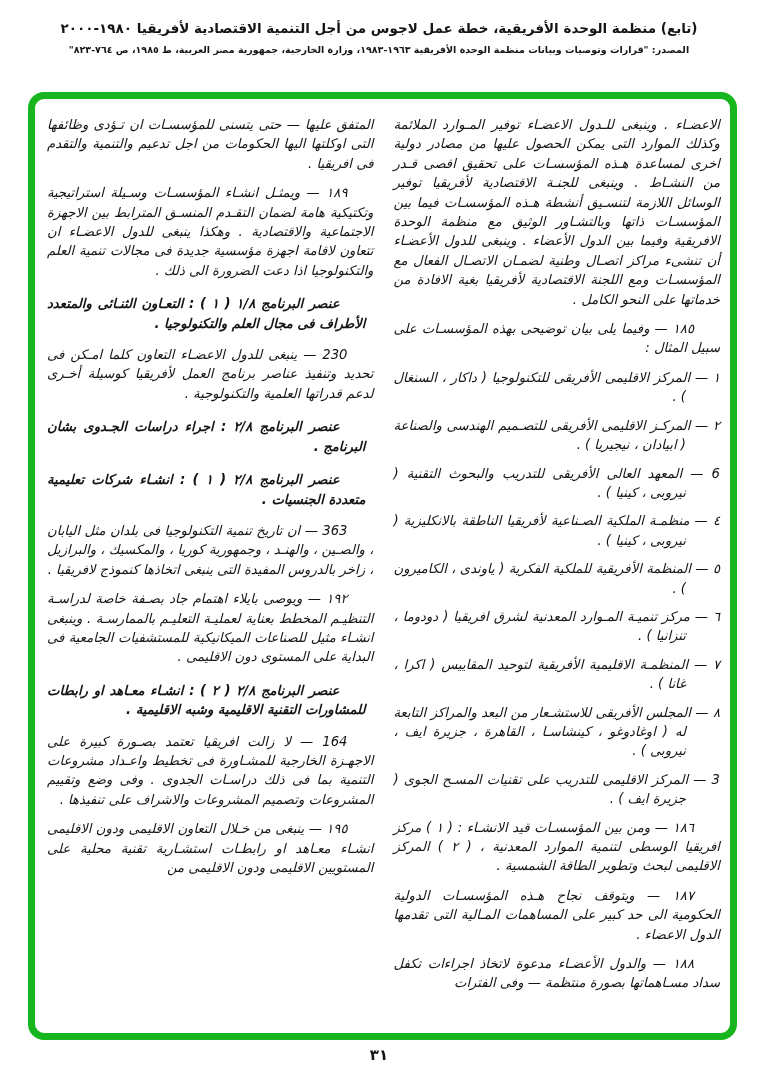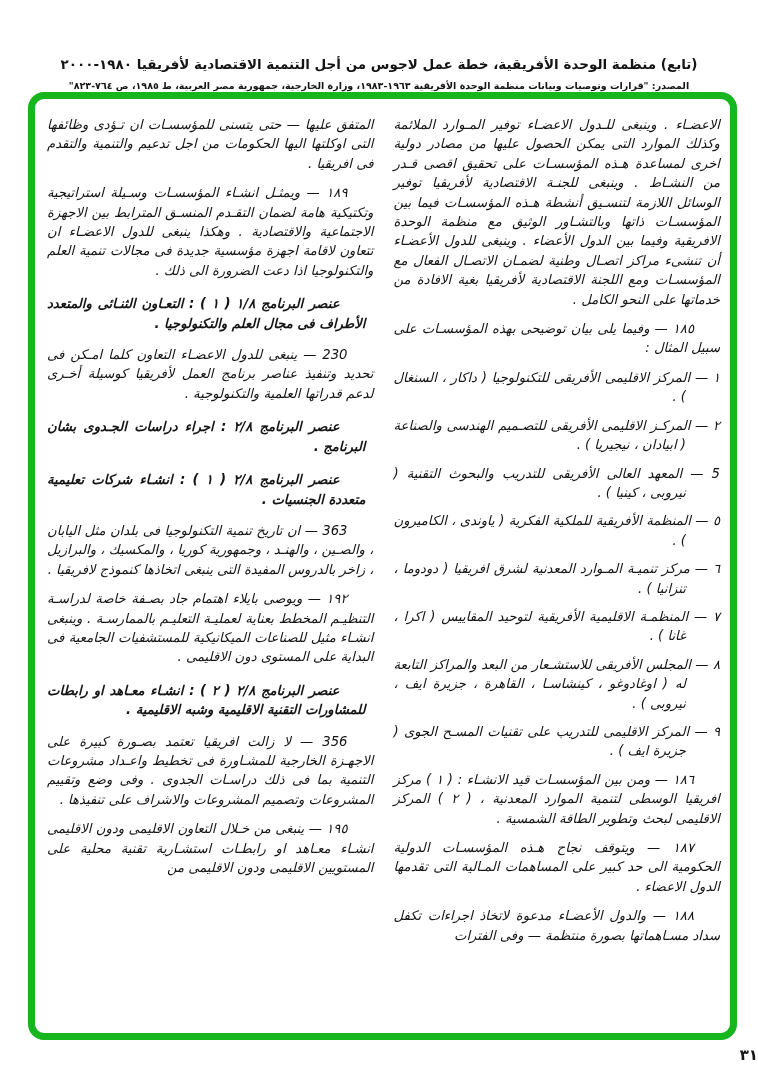--- a/index.html
+++ b/index.html
@@ -4,21 +4,21 @@
 <style>
   html,body{margin:0;padding:0;}
   body{
     width:758px;height:1078px;position:relative;
     background:#ffffff;color:#151515;
     font-family:"DejaVu Sans",sans-serif;
     overflow:hidden;
   }
   .header{
     position:absolute;top:20px;left:0;right:0;
-    text-align:center;direction:rtl;margin-top:36px;
+    text-align:center;direction:rtl;
   }
   .doc-title{
     font-size:13.5px;font-weight:bold;letter-spacing:0;
     padding:0 40px;
   }
   .doc-source{
     font-size:9.5px;font-weight:bold;margin-top:8px;
     padding:0 60px;
   }
   .border-box{
@@ -39,57 +39,58 @@
     direction:rtl;
     font-style:italic;
   }
   .col p{margin:0 0 10px 0;}
   .block.opening{text-indent:0;}
   .block.paragraph{text-indent:26px;}
   .block.heading{font-weight:bold;text-indent:26px;margin:14px 8px 12px 0;}
   .block.list-item{padding-right:34px;text-indent:-34px;margin-bottom:9px;}
   .footer{
     position:absolute;top:1046px;left:0;right:0;
-    font-size:15px;font-weight:bold;
+    text-align:center;font-size:15px;font-weight:bold;
   }
 </style>
 </head>
 <body>
 
 <div class="header">
   <div class="doc-title">(تابع) منظمة الوحدة الأفريقية، خطة عمل لاجوس من أجل التنمية الاقتصادية لأفريقيا ١٩٨٠-٢٠٠٠</div>
   <div class="doc-source">المصدر: "قرارات وتوصيات وبيانات منظمة الوحدة الأفريقية ١٩٦٣-١٩٨٣، وزارة الخارجية، جمهورية مصر العربية، ط ١٩٨٥، ص ٧٦٤-٨٢٣"</div>
 </div>
 
 <div class="border-box">
   <div class="columns">
     <div class="col" id="col-right">
         <p class="block opening">الاعضـاء . وينبغى للـدول الاعضـاء توفير المـوارد الملائمة وكذلك الموارد التى يمكن الحصول عليها من مصادر دولية اخرى لمساعدة هـذه المؤسسـات على تحقيق اقصى قـدر من النشـاط . وينبغى للجنـة الاقتصادية لأفريقيا توفير الوسائل اللازمة لتنسـيق أنشطة هـذه المؤسسـات فيما بين المؤسسـات ذاتها وبالتشـاور الوثيق مع منظمة الوحدة الافريقية وفيما بين الدول الأعضاء . وينبغى للدول الأعضـاء أن تنشىء مراكز اتصـال وطنية لضمـان الاتصـال الفعال مع المؤسسـات ومع اللجنة الاقتصادية لأفريقيا بغية الافادة من خدماتها على النحو الكامل .</p>
         <p class="block paragraph">١٨٥ — وفيما يلى بيان توضيحى بهذه المؤسسـات على سبيل المثال :</p>
         <p class="block list-item">١ — المركز الاقليمى الأفريقى للتكنولوجيا ( داكار ، السنغال ) .</p>
         <p class="block list-item">٢ — المركـز الاقليمى الأفريقى للتصـميم الهندسى والصناعة ( ابيادان ، نيجيريا ) .</p>
-        <p class="block list-item">5 — المعهد العالى الأفريقى للتدريب والبحوث التقنية ( نيروبى ، كينيا ) .</p>
+        <p class="block list-item">6 — المعهد العالى الأفريقى للتدريب والبحوث التقنية ( نيروبى ، كينيا ) .</p>
+        <p class="block list-item">٤ — منظمـة الملكية الصـناعية لأفريقيا الناطقة بالانكليزية ( نيروبى ، كينيا ) .</p>
         <p class="block list-item">٥ — المنظمة الأفريقية للملكية الفكرية ( ياوندى ، الكاميرون ) .</p>
         <p class="block list-item">٦ — مركز تنميـة المـوارد المعدنية لشرق افريقيا ( دودوما ، تنزانيا ) .</p>
         <p class="block list-item">٧ — المنظمـة الاقليمية الأفريقية لتوحيد المقاييس ( اكرا ، غانا ) .</p>
         <p class="block list-item">٨ — المجلس الأفريقى للاستشـعار من البعد والمراكز التابعة له ( اوغادوغو ، كينشاسـا ، القاهرة ، جزيرة ايف ، نيروبى ) .</p>
-        <p class="block list-item">٩ — المركز الاقليمى للتدريب على تقنيات المسـح الجوى ( جزيرة ايف ) .</p>
+        <p class="block list-item">3 — المركز الاقليمى للتدريب على تقنيات المسـح الجوى ( جزيرة ايف ) .</p>
         <p class="block paragraph">١٨٦ — ومن بين المؤسسـات قيد الانشـاء : ( ١ ) مركز افريقيا الوسطى لتنمية الموارد المعدنية ، ( ٢ ) المركز الاقليمى لبحث وتطوير الطاقة الشمسية .</p>
         <p class="block paragraph">١٨٧ — ويتوقف نجاح هـذه المؤسسـات الدولية الحكومية الى حد كبير على المساهمات المـالية التى تقدمها الدول الاعضاء .</p>
         <p class="block paragraph">١٨٨ — والدول الأعضـاء مدعوة لاتخاذ اجراءات تكفل سداد مسـاهماتها بصورة منتظمة — وفى الفترات</p>
       </div>
     <div class="col" id="col-left">
         <p class="block opening">المتفق عليها — حتى يتسنى للمؤسسـات ان تـؤدى وظائفها التى اوكلتها اليها الحكومات من اجل تدعيم والتنمية والتقدم فى افريقيا .</p>
         <p class="block paragraph">١٨٩ — ويمثـل انشـاء المؤسسـات وسـيلة استراتيجية وتكتيكية هامة لضمان التقـدم المنسـق المترابط بين الاجهزة الاجتماعية والاقتصادية . وهكذا ينبغى للدول الاعضـاء ان تتعاون لاقامة اجهزة مؤسسية جديدة فى مجالات تنمية العلم والتكنولوجيا اذا دعت الضرورة الى ذلك .</p>
         <p class="block heading">عنصر البرنامج ١/٨ ( ١ ) : التعـاون الثنـائى والمتعدد الأطراف فى مجال العلم والتكنولوجيا .</p>
         <p class="block paragraph">230 — ينبغى للدول الاعضـاء التعاون كلما امـكن فى تحديد وتنفيذ عناصر برنامج العمل لأفريقيا كوسيلة أخـرى لدعم قدراتها العلمية والتكنولوجية .</p>
         <p class="block heading">عنصر البرنامج ٢/٨ : اجراء دراسات الجـدوى بشان البرنامج .</p>
         <p class="block heading">عنصر البرنامج ٢/٨ ( ١ ) : انشـاء شركات تعليمية متعددة الجنسيات .</p>
         <p class="block paragraph">363 — ان تاريخ تنمية التكنولوجيا فى بلدان مثل اليابان ، والصـين ، والهنـد ، وجمهورية كوريا ، والمكسيك ، والبرازيل ، زاخر بالدروس المفيدة التى ينبغى اتخاذها كنموذج لافريقيا .</p>
         <p class="block paragraph">١٩٢ — ويوصى بايلاء اهتمام جاد بصـفة خاصة لدراسـة التنظيـم المخطط بعناية لعمليـة التعليـم بالممارسـة . وينبغى انشـاء مثيل للصناعات الميكانيكية للمستشفيات الجامعية فى البداية على المستوى دون الاقليمى .</p>
         <p class="block heading">عنصر البرنامج ٢/٨ ( ٢ ) : انشـاء معـاهد او رابطات للمشاورات التقنية الاقليمية وشبه الاقليمية .</p>
-        <p class="block paragraph">356 — لا زالت افريقيا تعتمد بصـورة كبيرة على الاجهـزة الخارجية للمشـاورة فى تخطيط واعـداد مشروعات التنمية بما فى ذلك دراسـات الجدوى . وفى وضع وتقييم المشروعات وتصميم المشروعات والاشراف على تنفيذها .</p>
+        <p class="block paragraph">164 — لا زالت افريقيا تعتمد بصـورة كبيرة على الاجهـزة الخارجية للمشـاورة فى تخطيط واعـداد مشروعات التنمية بما فى ذلك دراسـات الجدوى . وفى وضع وتقييم المشروعات وتصميم المشروعات والاشراف على تنفيذها .</p>
         <p class="block paragraph">١٩٥ — ينبغى من خـلال التعاون الاقليمى ودون الاقليمى انشـاء معـاهد او رابطـات استشـارية تقنية محلية على المستويين الاقليمى ودون الاقليمى من</p>
       </div>
   </div>
 </div>
 
 <div class="footer">٣١</div>
 
 </body></html>

